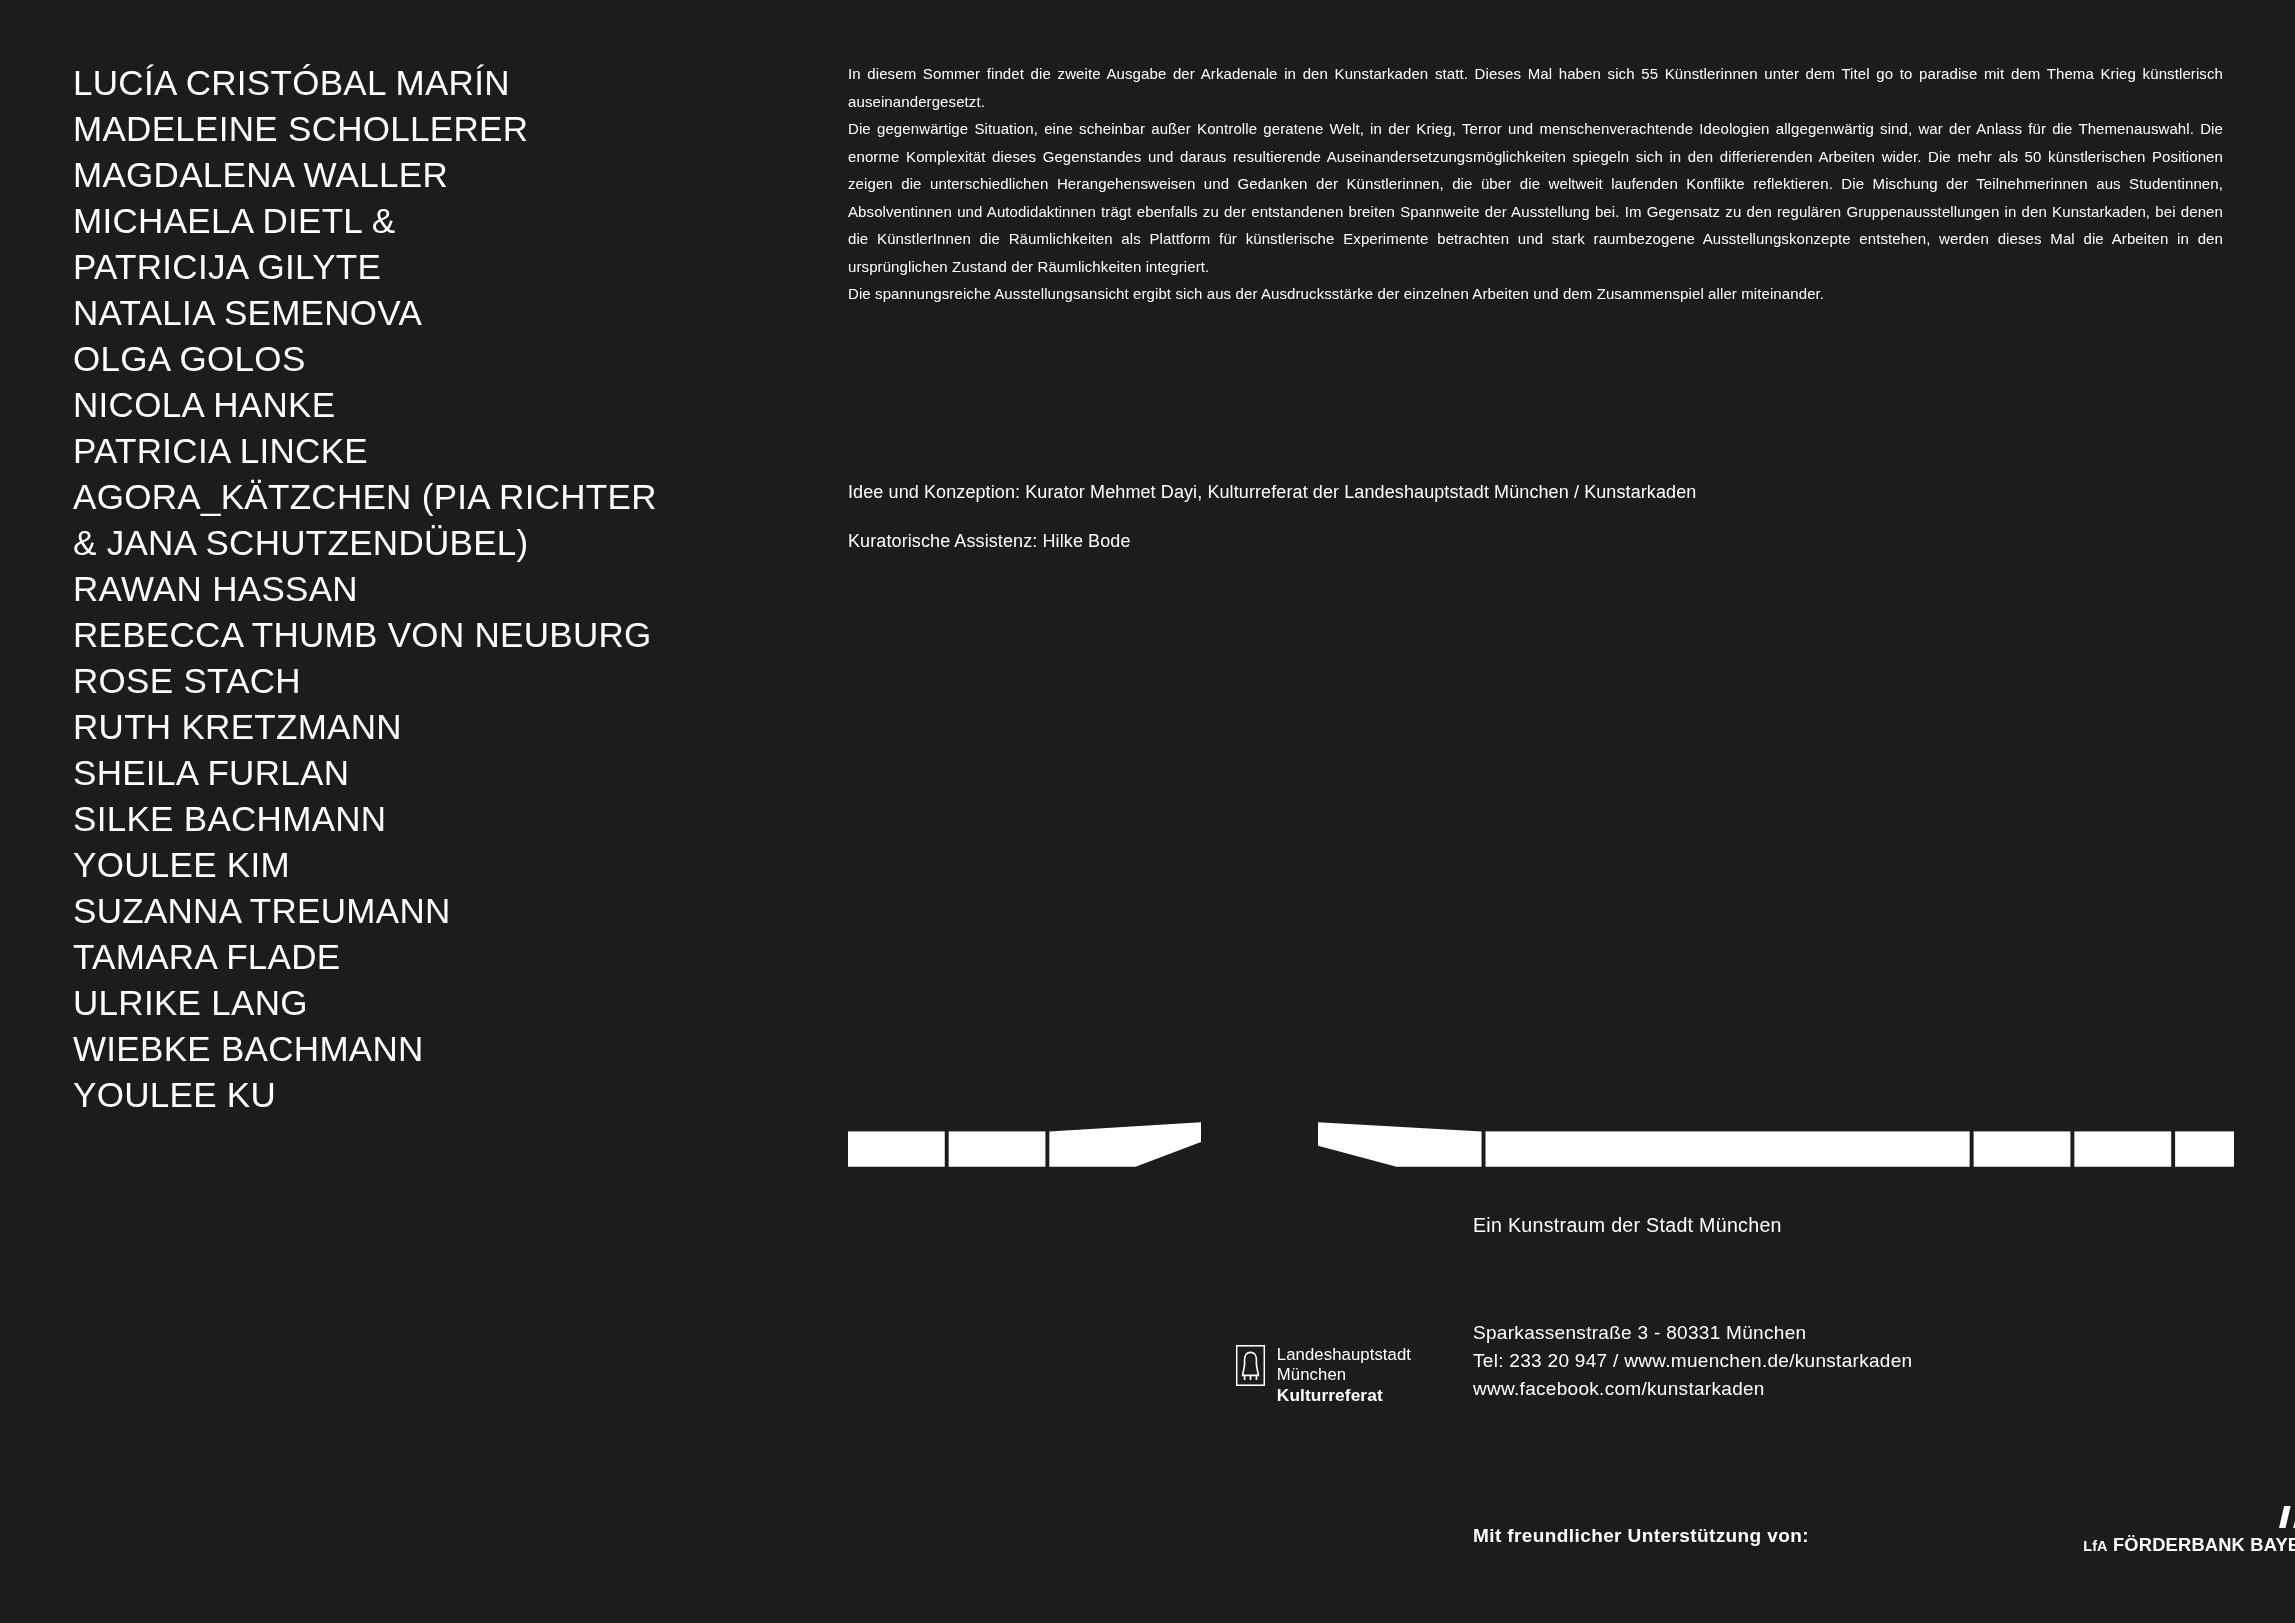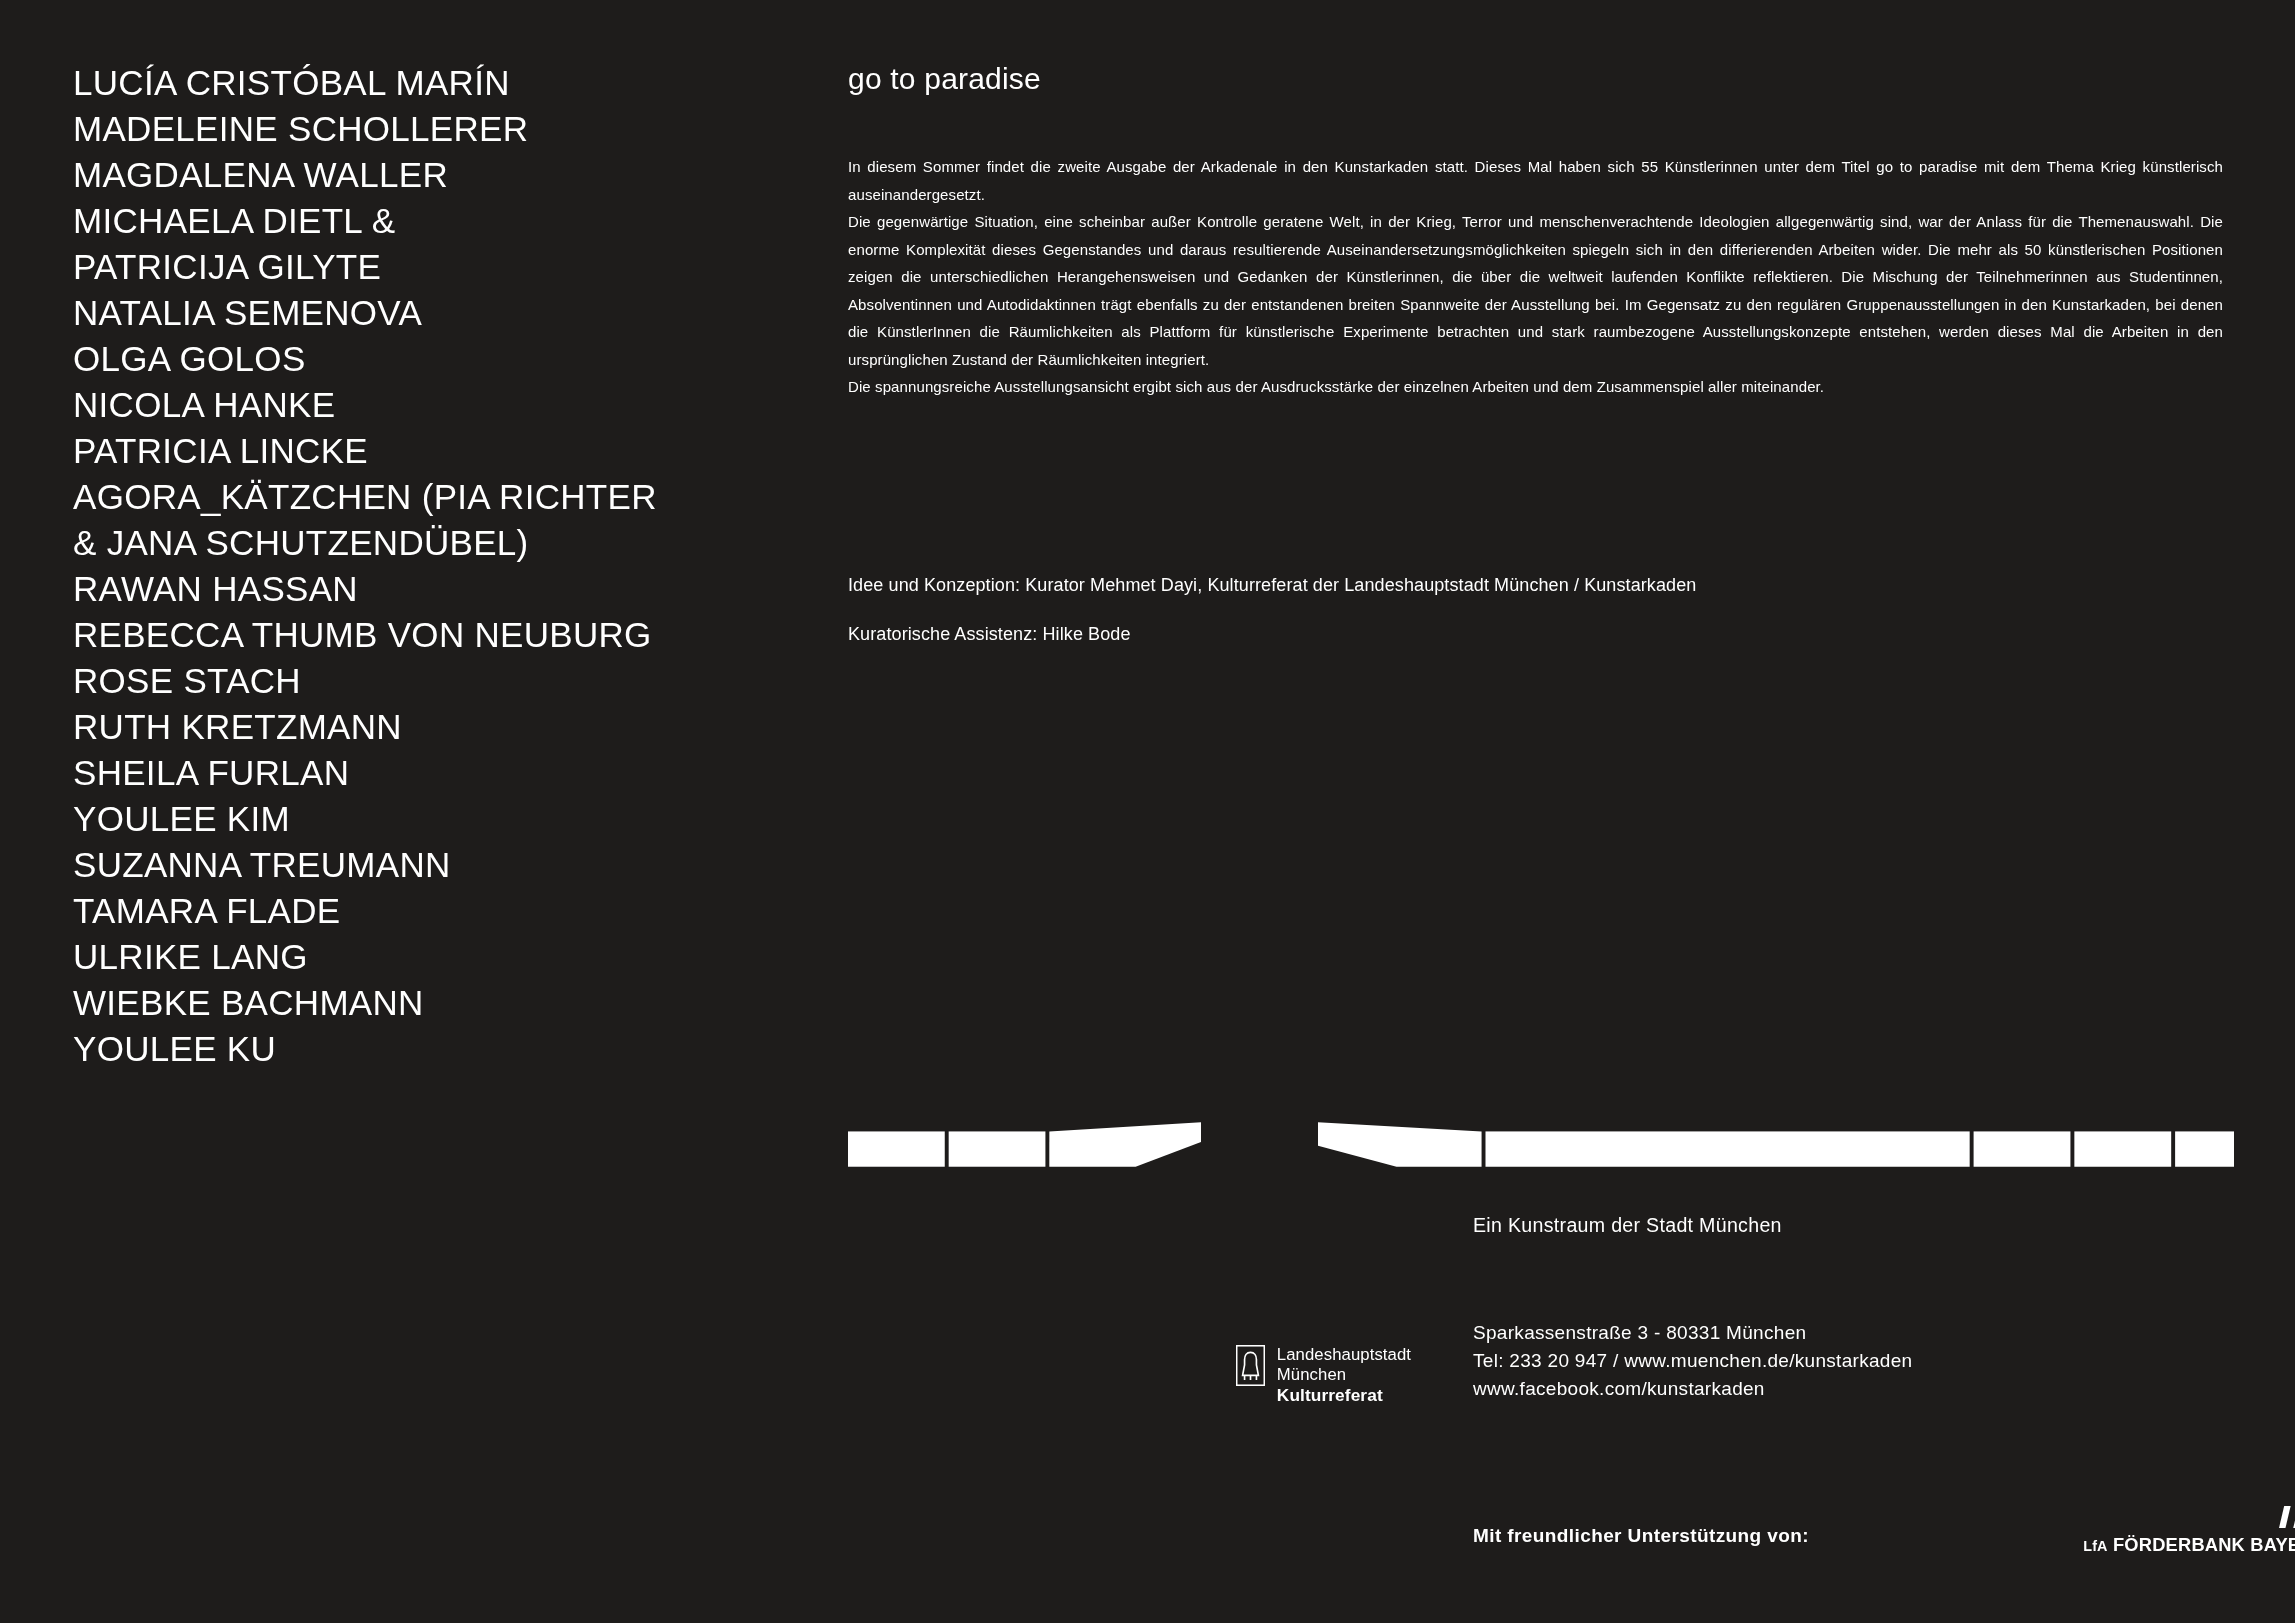--- a/index.html
+++ b/index.html
@@ -184,31 +184,31 @@
   <div class="artist-line">OLGA GOLOS</div>
   <div class="artist-line">NICOLA HANKE</div>
   <div class="artist-line">PATRICIA LINCKE</div>
   <div class="artist-line">AGORA_KÄTZCHEN (PIA RICHTER</div>
   <div class="artist-line">&amp; JANA SCHUTZENDÜBEL)</div>
   <div class="artist-line">RAWAN HASSAN</div>
   <div class="artist-line">REBECCA THUMB VON NEUBURG</div>
   <div class="artist-line">ROSE STACH</div>
   <div class="artist-line">RUTH KRETZMANN</div>
   <div class="artist-line">SHEILA FURLAN</div>
+  <div class="artist-line">SILKE BACHMANN</div>
   <div class="artist-line">YOULEE KIM</div>
   <div class="artist-line">SUZANNA TREUMANN</div>
   <div class="artist-line">TAMARA FLADE</div>
   <div class="artist-line">ULRIKE LANG</div>
   <div class="artist-line">WIEBKE BACHMANN</div>
   <div class="artist-line">YOULEE KU</div>
 </div>
 
 <div id="right-col">
 
-  <div id="exhibition-title">go to paradise</div>
 
   <div id="intro-text">
     <p>In diesem Sommer findet die zweite Ausgabe der Arkadenale in den Kunstarkaden statt. Dieses Mal haben sich 55 Künstlerinnen unter dem Titel go to paradise mit dem Thema Krieg künstlerisch auseinandergesetzt.</p>
     <p>Die gegenwärtige Situation, eine scheinbar außer Kontrolle geratene Welt, in der Krieg, Terror und menschenverachtende Ideologien allgegenwärtig sind, war der Anlass für die Themenauswahl. Die enorme Komplexität dieses Gegenstandes und daraus resultierende Auseinandersetzungsmöglichkeiten spiegeln sich in den differierenden Arbeiten wider. Die mehr als 50 künstlerischen Positionen zeigen die unterschiedlichen Herangehensweisen und Gedanken der Künstlerinnen, die über die weltweit laufenden Konflikte reflektieren. Die Mischung der Teilnehmerinnen aus Studentinnen, Absolventinnen und Autodidaktinnen trägt ebenfalls zu der entstandenen breiten Spannweite der Ausstellung bei. Im Gegensatz zu den regulären Gruppenausstellungen in den Kunstarkaden, bei denen die KünstlerInnen die Räumlichkeiten als Plattform für künstlerische Experimente betrachten und stark raumbezogene Ausstellungskonzepte entstehen, werden dieses Mal die Arbeiten in den ursprünglichen Zustand der Räumlichkeiten integriert.</p>
     <p>Die spannungsreiche Ausstellungsansicht ergibt sich aus der Ausdrucksstärke der einzelnen Arbeiten und dem Zusammenspiel aller miteinander.</p>
   </div>
 
   <div id="credits">
     <p>Idee und Konzeption: Kurator Mehmet Dayi, Kulturreferat der Landeshauptstadt München / Kunstarkaden</p>
     <p>Kuratorische Assistenz: Hilke Bode</p>

